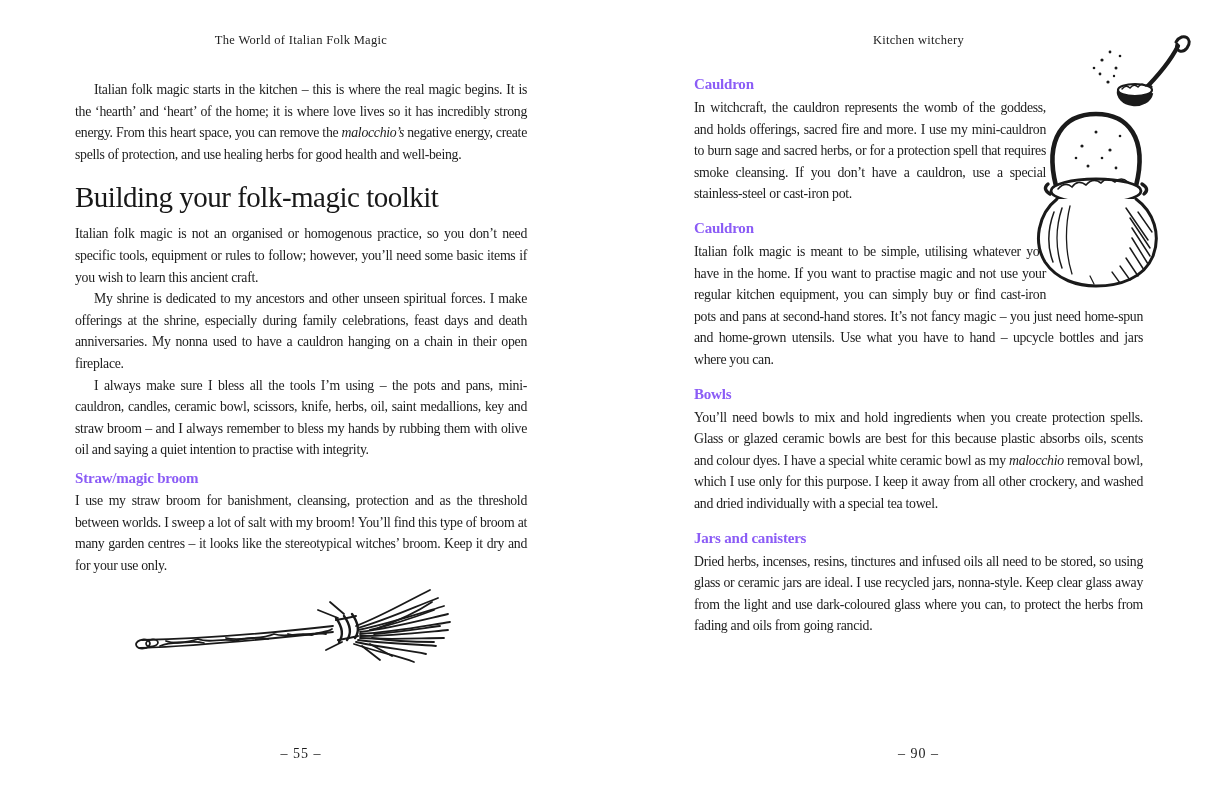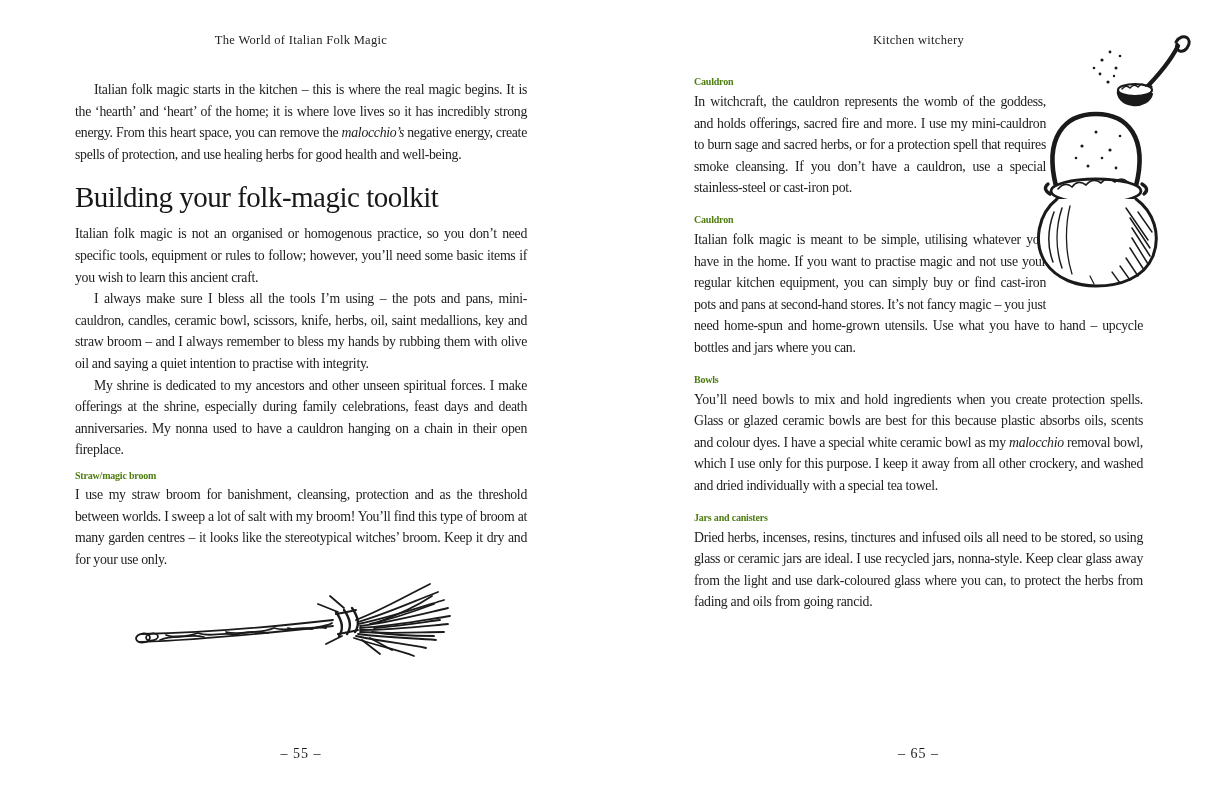--- a/index.html
+++ b/index.html
@@ -45,24 +45,24 @@
     margin: 16px 0 9px 0;
     font-family: Liberation Serif, serif;
     font-weight: normal;
     font-size: 29px;
     letter-spacing: -0.5px;
     color: #181818;
   }
 
   .section-heading {
     margin: 15px 0 4px 0;
-    font-size: 10px;
+    font-size: 15px;
     font-weight: bold;
     letter-spacing: -0.2px;
-    color: #4d7c0f;
+    color: #8b5cf6;
   }
   .page-left .section-heading { margin-top: 9px; margin-bottom: 3px; }
   .page-right .section-heading.first { margin-top: 28px; }
 
   .folio {
     position: absolute;
     top: 746px; left: 0;
     width: 100%;
     text-align: center;
     font-size: 14px;
@@ -94,23 +94,23 @@
   <div class="page page-left">
 
     <div class="running-head">The World of Italian Folk Magic</div>
 
     <p class="body-text first-para indented"><span>Italian folk magic starts in the kitchen – this is where the real magic begins. It is the ‘hearth’ and ‘heart’ of the home; it is where love lives so it has incredibly strong energy. From this heart space, you can remove the </span><em>malocchio’s</em><span> negative energy, create spells of protection, and use healing herbs for good health and well-being.</span></p>
 
     <h1 class="chapter-heading">Building your folk-magic toolkit</h1>
 
     <p class="body-text">Italian folk magic is not an organised or homogenous practice, so you don’t need specific tools, equipment or rules to follow; however, you’ll need some basic items if you wish to learn this ancient craft.</p>
 
+    <p class="body-text indented">My shrine is dedicated to my ancestors and other unseen spiritual forces. I make offerings at the shrine, especially during family celebrations, feast days and death anniversaries. My nonna used to have a cauldron hanging on a chain in their open fireplace.</p>
+
     <p class="body-text indented">I always make sure I bless all the tools I’m using – the pots and pans, mini-cauldron, candles, ceramic bowl, scissors, knife, herbs, oil, saint medallions, key and straw broom – and I always remember to bless my hands by rubbing them with olive oil and saying a quiet intention to practise with integrity.</p>
-
-    <p class="body-text indented">My shrine is dedicated to my ancestors and other unseen spiritual forces. I make offerings at the shrine, especially during family celebrations, feast days and death anniversaries. My nonna used to have a cauldron hanging on a chain in their open fireplace.</p>
 
     <h3 class="section-heading">Straw/magic broom</h3>
 
     <p class="body-text">I use my straw broom for banishment, cleansing, protection and as the threshold between worlds. I sweep a lot of salt with my broom! You’ll find this type of broom at many garden centres – it looks like the stereotypical witches’ broom. Keep it dry and for your use only.</p>
 
     <svg class="broom-art" width="322" height="84" viewBox="0 0 322 84">
       <g class="ink-line" stroke-width="1.8">
 
         <ellipse cx="13" cy="58" rx="7" ry="4.5" transform="rotate(-8 13 58)"></ellipse>
         <ellipse cx="22" cy="57" rx="6" ry="3.5" transform="rotate(-8 22 57)"></ellipse>
@@ -223,15 +223,15 @@
           <circle cx="80" cy="124" r="1.6"></circle>
             <circle cx="58" cy="140" r="1.5"></circle>
           <circle cx="86" cy="142" r="1.4"></circle>
             <circle cx="72" cy="132" r="1.3"></circle>
           <circle cx="46" cy="132" r="1.3"></circle>
             <circle cx="90" cy="110" r="1.3"></circle>
         </g>
       </g>
     </svg>
 
-    <div class="folio">– 65 –</div>
+    <div class="folio">– 90 –</div>
   </div>
 </div>
 
 </body></html>

